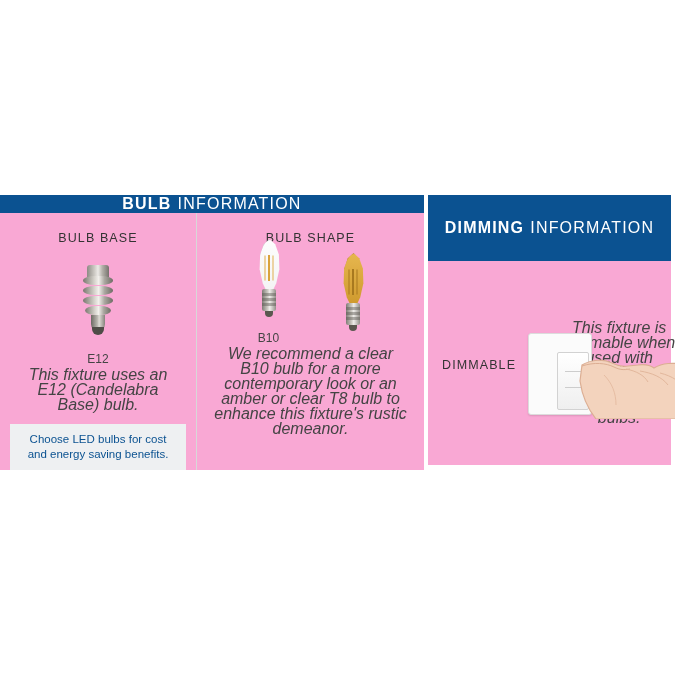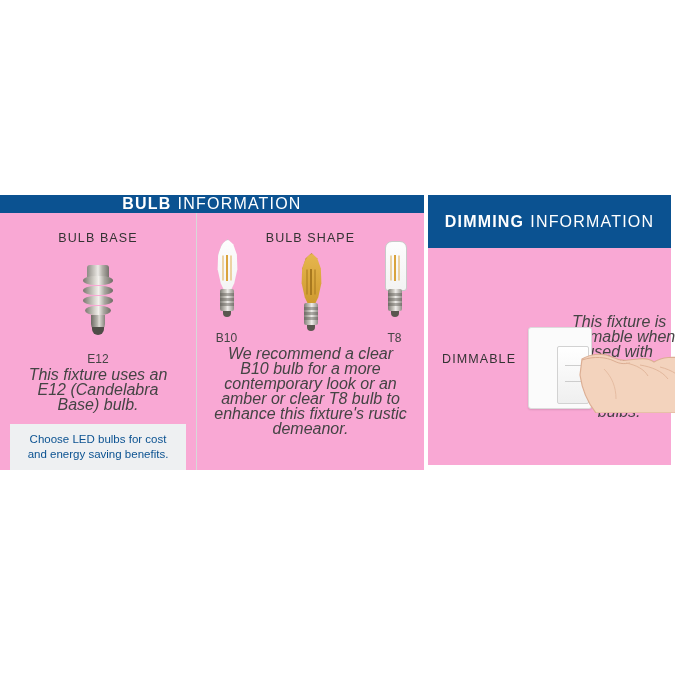--- a/index.html
+++ b/index.html
@@ -28,21 +28,21 @@
   .panel {
     display: flex;
     flex-direction: column;
   }
   .panel-bulb { width: 424px; }
   .panel-dim  { width: 243px; }
 
   .panel-header {
     background: #0b5291;
     color: #ffffff;
-    height: 53px;
+    height: 66px;
     display: flex;
     align-items: center;
     justify-content: center;
     letter-spacing: 1.2px;
     font-size: 16px;
   }
   .panel-header .bold {
     font-weight: bold;
     margin-right: 6px;
   }
@@ -316,33 +316,20 @@
               <div class="socket">
                   <div class="rib r1"></div>
                   <div class="rib r2"></div>
                   <div class="rib r3"></div>
                 </div>
               <div class="socket-tip"></div>
             </div>
             <div class="shape-label"></div>
           </div>
 
-          <div class="shape-group">
-            <div class="bulb">
-              <div class="glass-t8"></div>
-              <div class="filament"></div>
-              <div class="socket">
-                  <div class="rib r1"></div>
-                  <div class="rib r2"></div>
-                  <div class="rib r3"></div>
-                </div>
-              <div class="socket-tip"></div>
-            </div>
-            <div class="shape-label">T8</div>
-          </div>
 
         </div>
 
         <div class="desc">We recommend a clear B10 bulb for a more contemporary look or an amber or clear T8 bulb to enhance this fixture's rustic demeanor.</div>
       </div>
 
     </div>
   </section>
 
   <section class="panel panel-dim">

